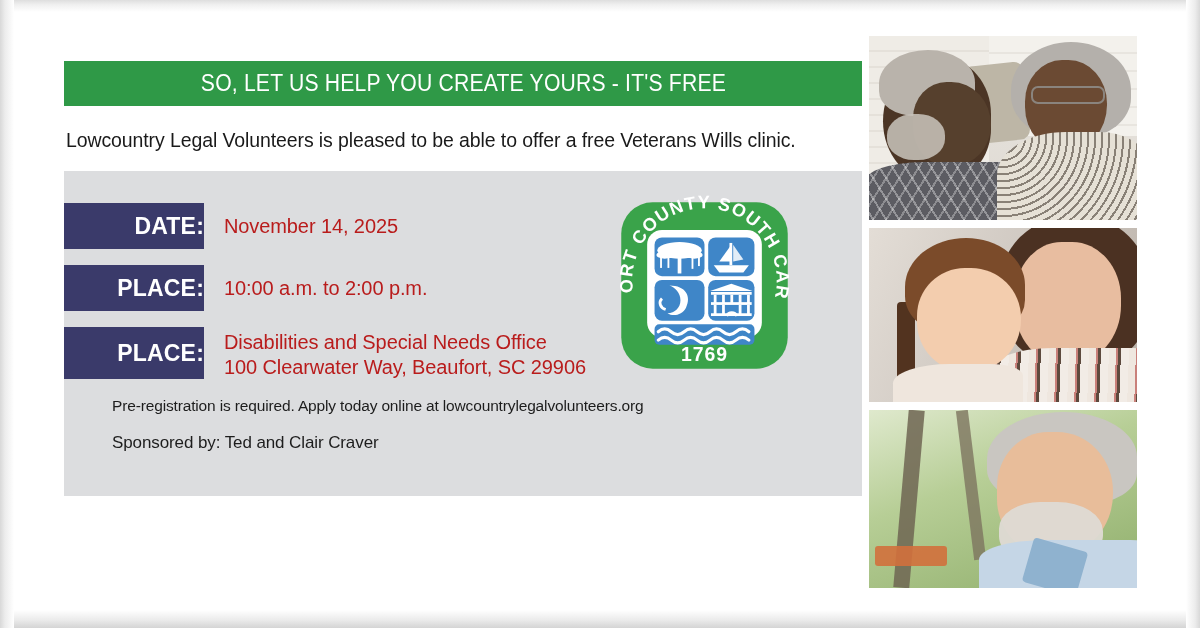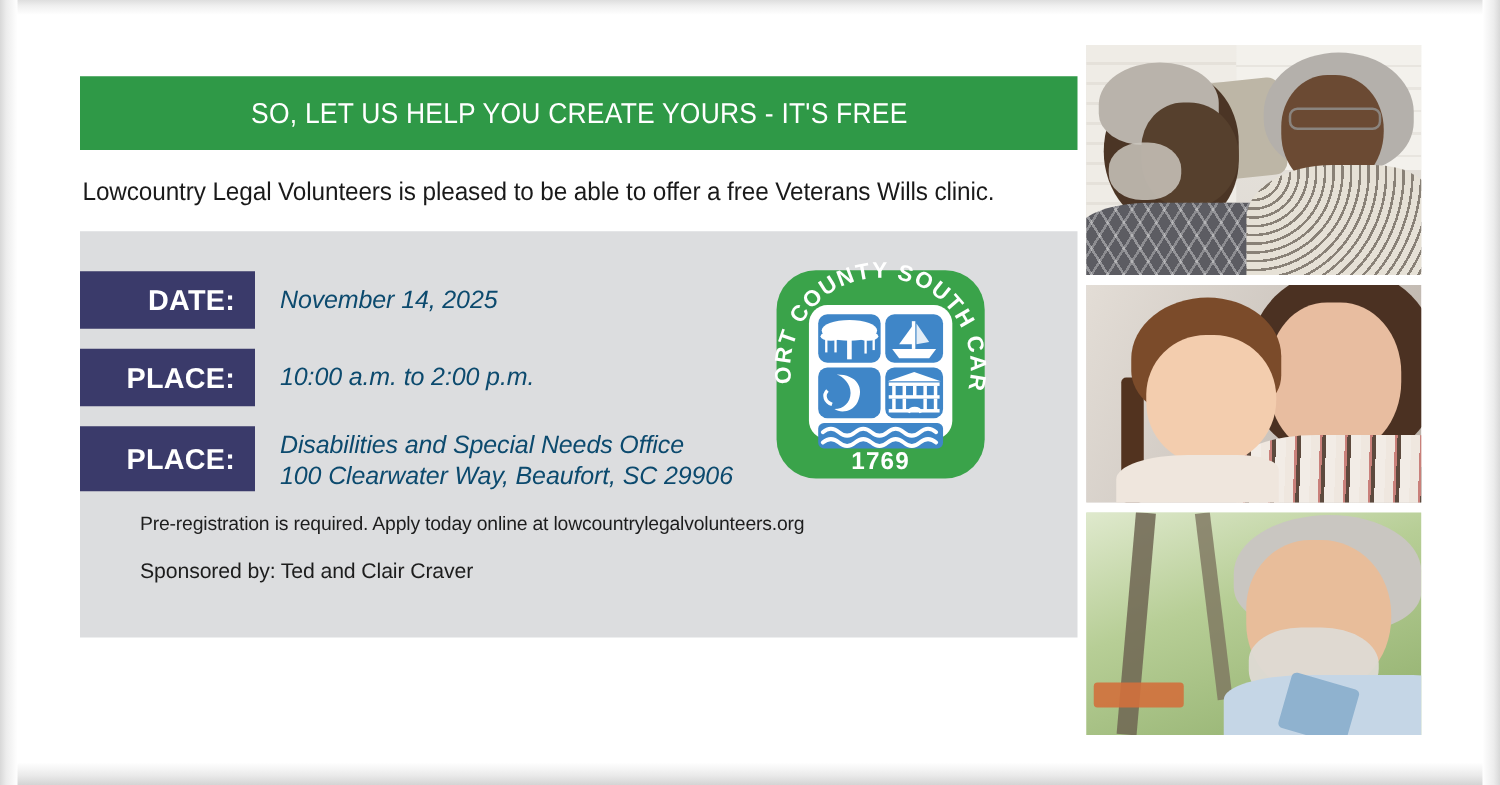--- a/index.html
+++ b/index.html
@@ -68,21 +68,21 @@
     letter-spacing: -0.5px;
     transform: scaleX(0.80);
     transform-origin: center center;
     white-space: nowrap;
     line-height: 1;
   }
 
   .subhead-bar {
     margin-top: 17px;
     background: #2f9947;
-    height: 59px;
+    height: 45px;
     display: flex;
     align-items: center;
     justify-content: center;
   }
   .subhead-text {
     color: #ffffff;
     font-size: 23px;
     font-weight: 500;
     letter-spacing: 0.2px;
     transform: scaleX(0.92);
@@ -125,35 +125,34 @@
   .detail-label {
     width: 140px;
     min-height: 46px;
     background: #3a3a6a;
     color: #ffffff;
     font-size: 23px;
     font-weight: bold;
     display: flex;
     align-items: center;
     justify-content: flex-end;
-    padding-right: 16px;
+    padding-right: 0;
     box-sizing: border-box;
     letter-spacing: 0.2px;
   }
   .detail-label.tall { min-height: 52px; }
 
   .detail-value {
     margin-left: 20px;
-    color: #0c4a6e;
+    color: #b91c1c;
     font-size: 20px;
     line-height: 25px;
     padding-top: 11px;
     letter-spacing: -0.1px;
     white-space: pre-line;
-    font-style: italic;
   }
   .detail-value.two-line { padding-top: 3px; }
 
   .note-block {
     position: absolute;
     left: 48px;
     top: 226px;
     width: 700px;
   }
   .note-required {

